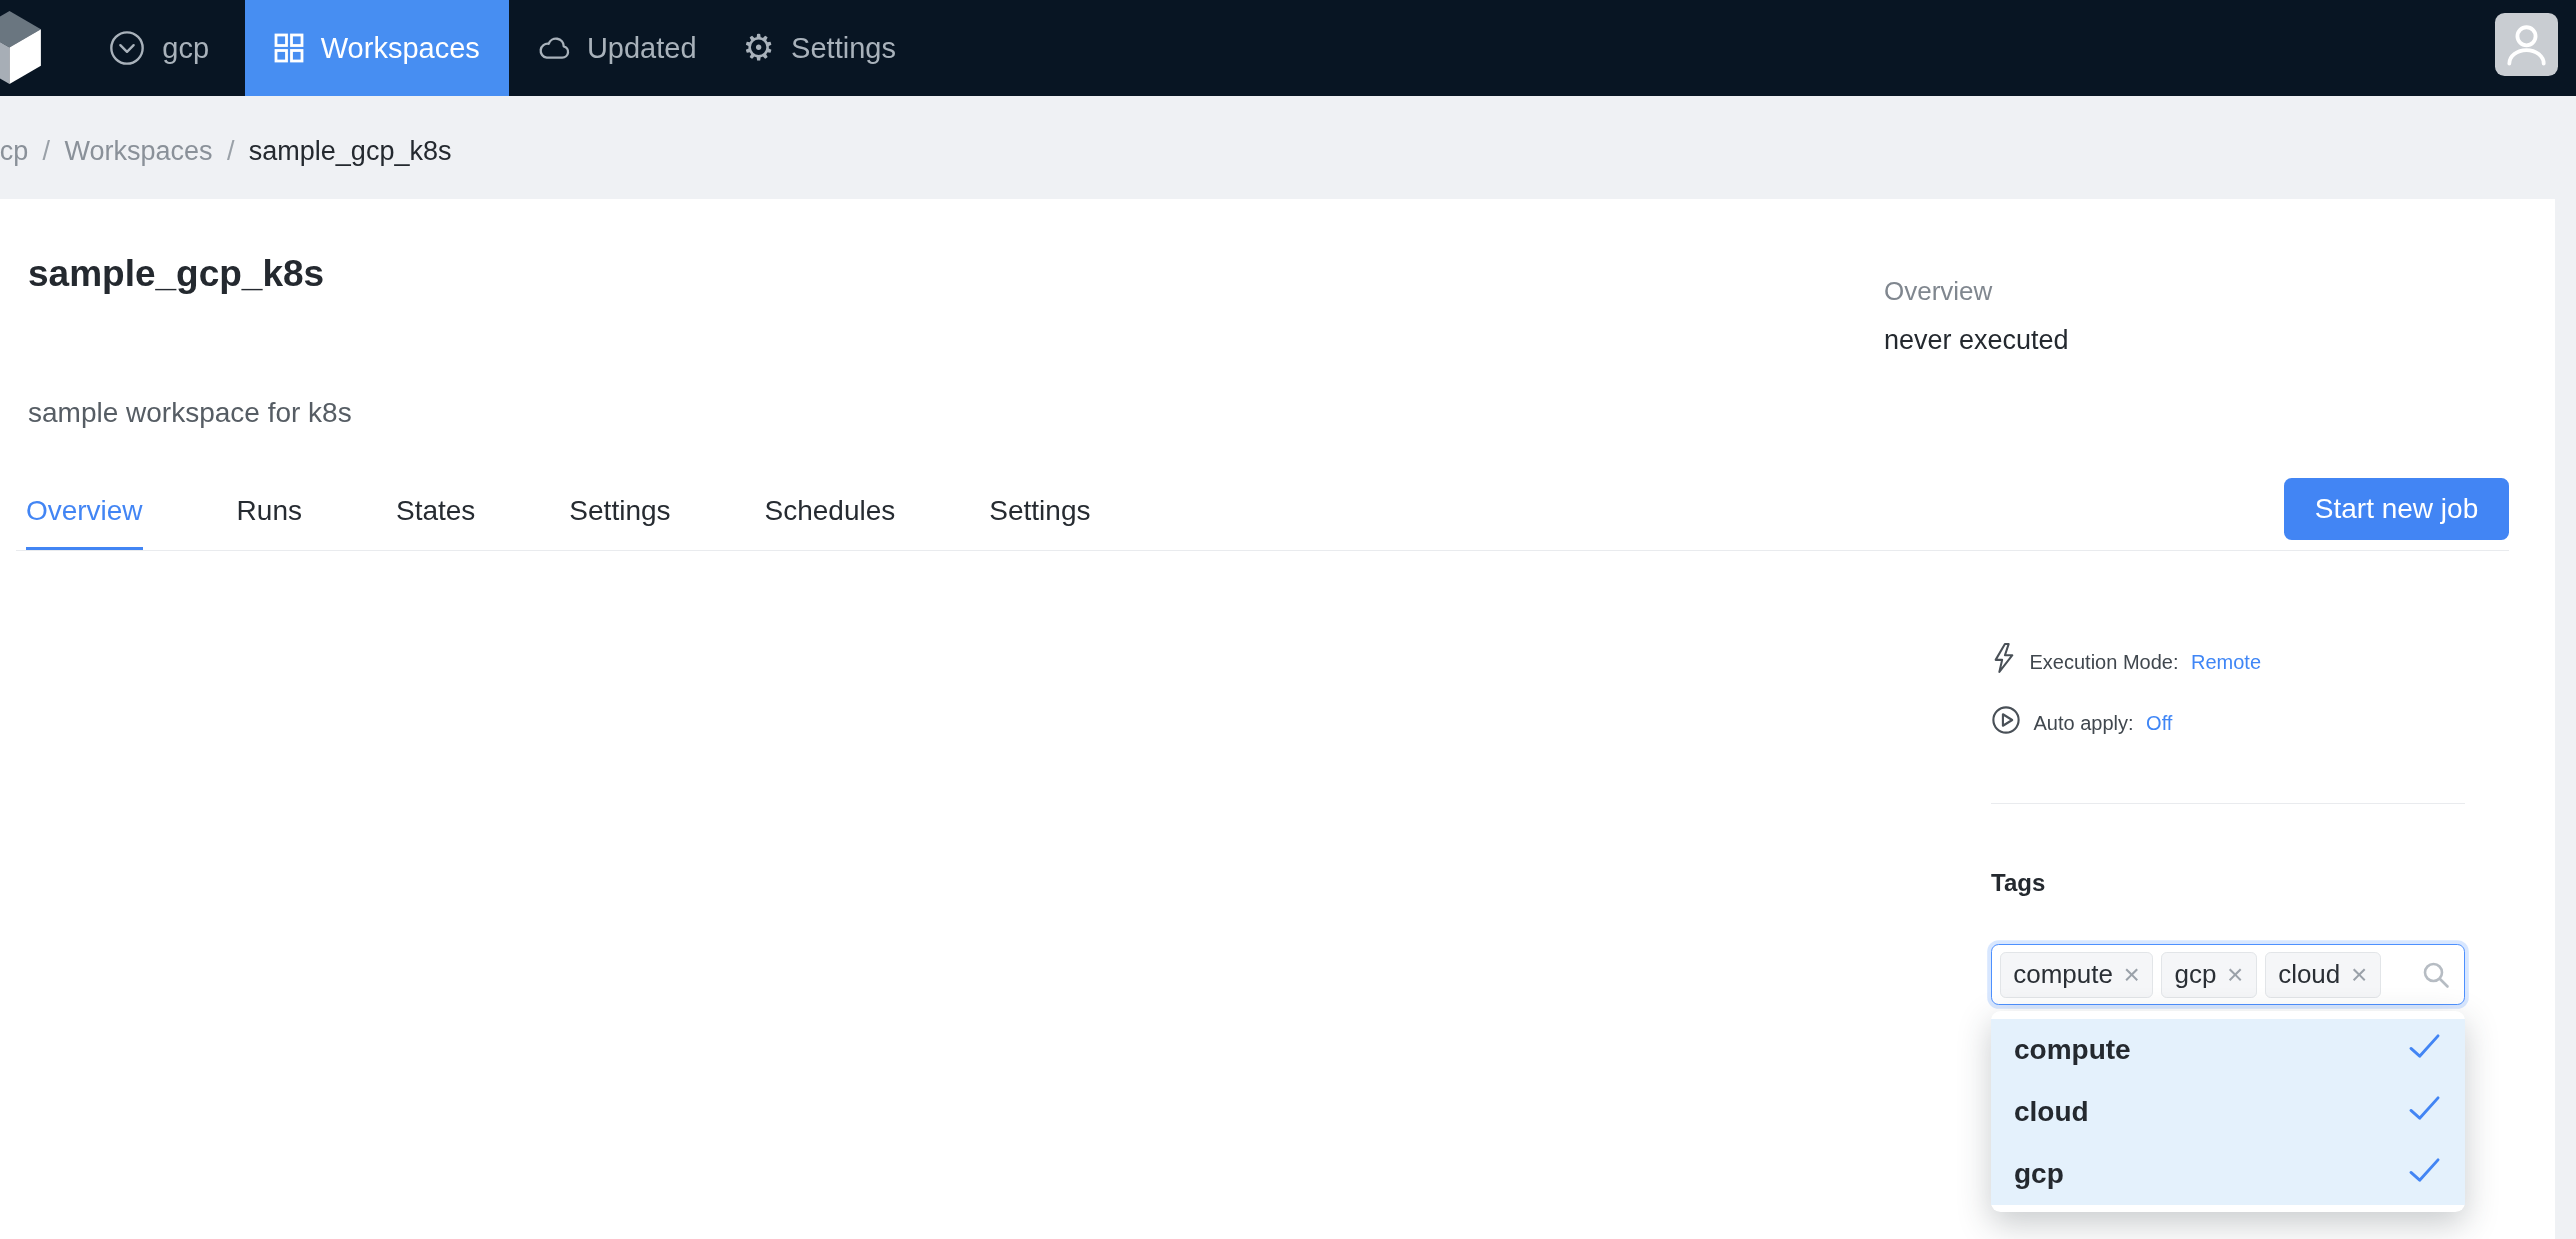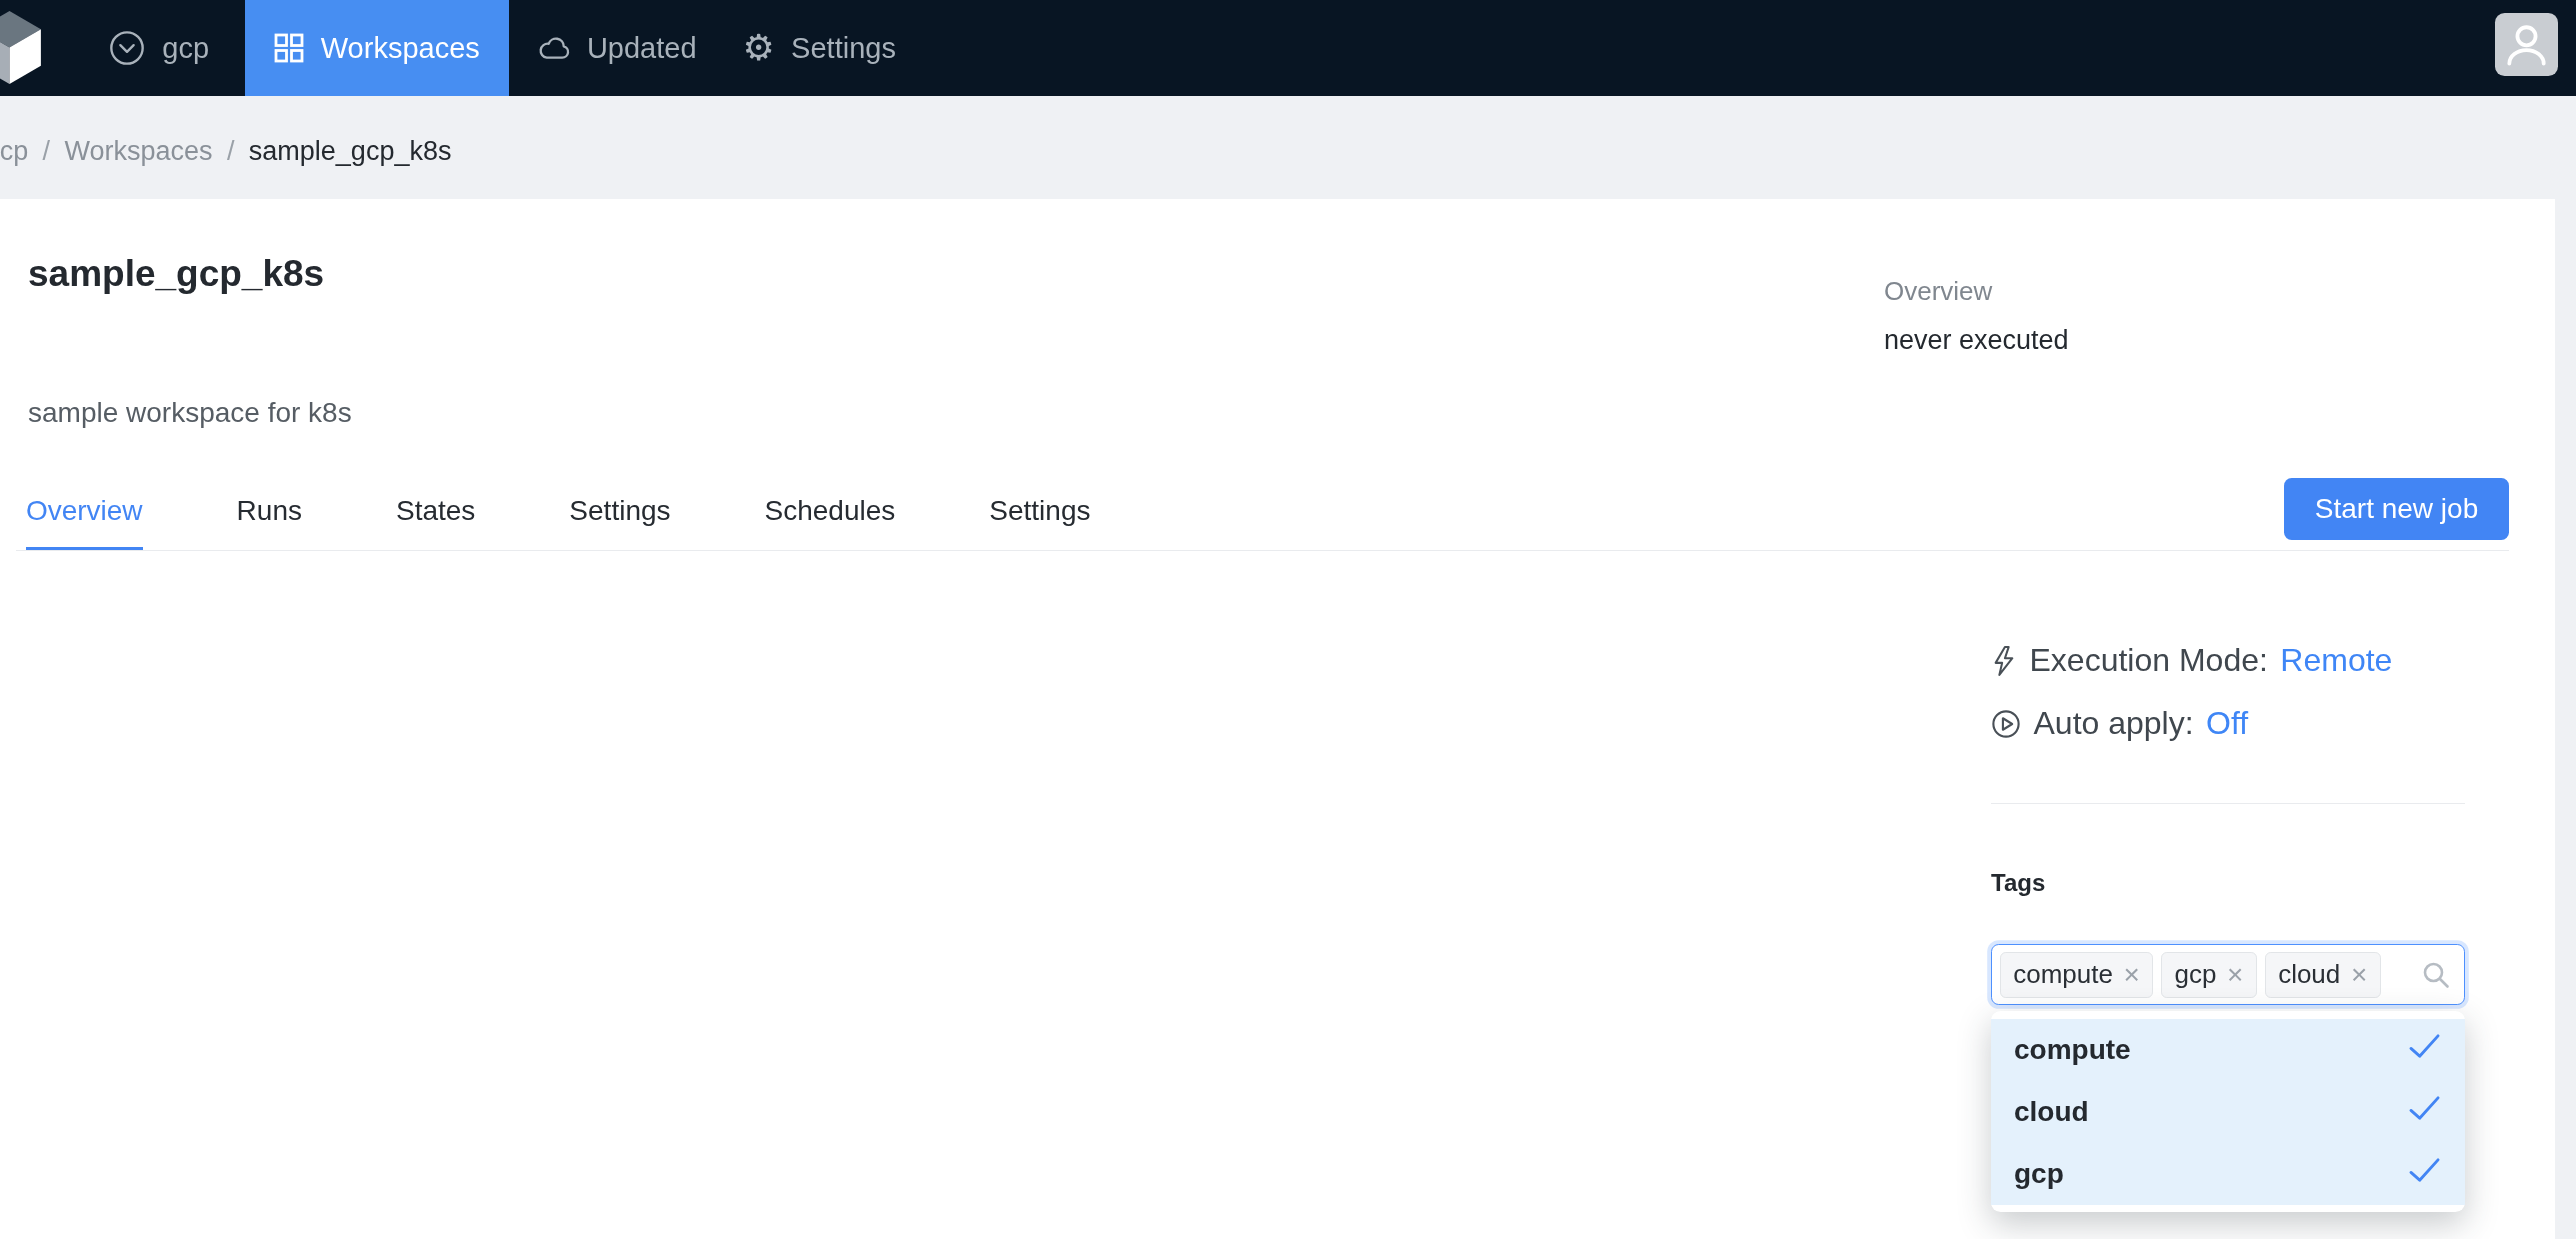--- a/index.html
+++ b/index.html
@@ -30,21 +30,21 @@
   .stats{position:absolute;left:1884px;top:77px;display:flex}
   .stat-c1{width:165px}.stat-c2{width:242px}.stat-c3{width:231px}
   .stat-label{font-size:26px;color:#80878f}
   .stat-value{font-size:27px;color:#24292f;margin-top:18px}
   
   .tabsrow{position:absolute;left:16.3px;top:272px;width:2493px;height:80px;display:flex;gap:94px;padding-left:9.6px;border-bottom:1px solid #e9ebee;box-sizing:border-box}
   .tab{display:flex;align-items:center;font-size:28px;color:#262b31;cursor:pointer;border-bottom:3.8px solid transparent;padding-top:3.8px}
   .tab.active{color:#4285f4;border-bottom-color:#4285f4}
   .start-btn{position:absolute;left:2284px;top:279px;width:225px;height:62px;background:#4285f4;color:#fff;font-size:28px;border:none;border-radius:7.7px;font-family:inherit;cursor:pointer}
   
-  .inforow{position:absolute;left:1991px;display:flex;align-items:center;gap:12.5px;font-size:32px;color:#40474e}
+  .inforow{position:absolute;left:1991px;display:flex;align-items:flex-end;gap:12.5px;font-size:20px;color:#40474e}
   .inforow.exec{top:443px}
   .inforow.auto{top:506px}
   .link-blue{color:#3f86f6;cursor:pointer}
   .divider{position:absolute;left:1991px;top:604px;width:474px;border:none;border-top:1px solid #e9ebee;margin:0}
   .tags-heading{position:absolute;left:1991px;top:670px;margin:0;font-size:24px;font-weight:600;color:#24292f}
   .tags-input{position:absolute;left:1991px;top:745px;width:474px;height:61px;box-sizing:border-box;border:1.9px solid #4d90fe;border-radius:7.7px;background:#fff;box-shadow:0 0 0 3.8px rgba(77,144,254,.22);display:flex;align-items:center;gap:7.7px;padding:0 13.4px 0 7.7px;cursor:text}
   .chip{display:flex;align-items:center;gap:10.6px;background:#f5f6f8;border:1px solid #e2e5e8;border-radius:5.8px;height:44px;padding:0 12.5px;font-size:26px;color:#2a2f35;white-space:nowrap}
   .chip-x{color:#9aa1a9;font-size:28px;line-height:1;cursor:pointer}
   .search-ic{margin-left:auto;display:flex}
   .dropdown{position:absolute;left:1991px;top:812px;width:474px;background:#fff;border-radius:9.6px;box-shadow:0 11.5px 33px rgba(40,50,60,.25);padding:7.7px 0;box-sizing:border-box;z-index:3}

